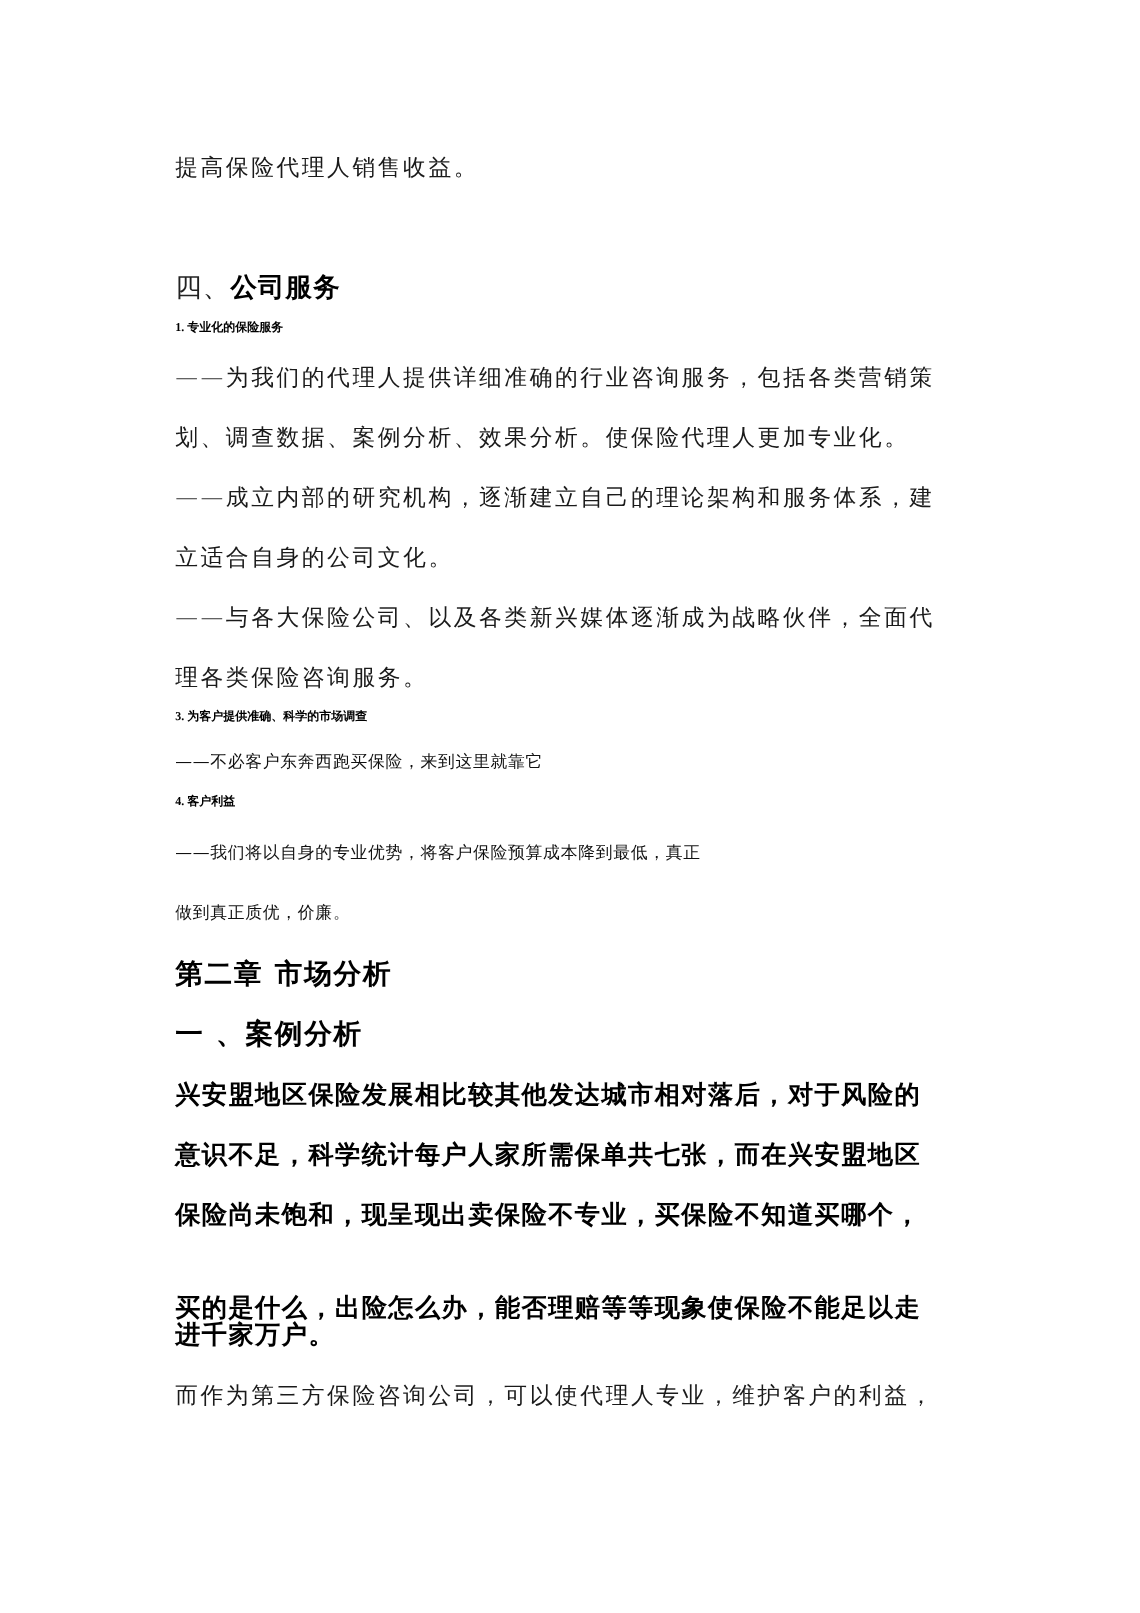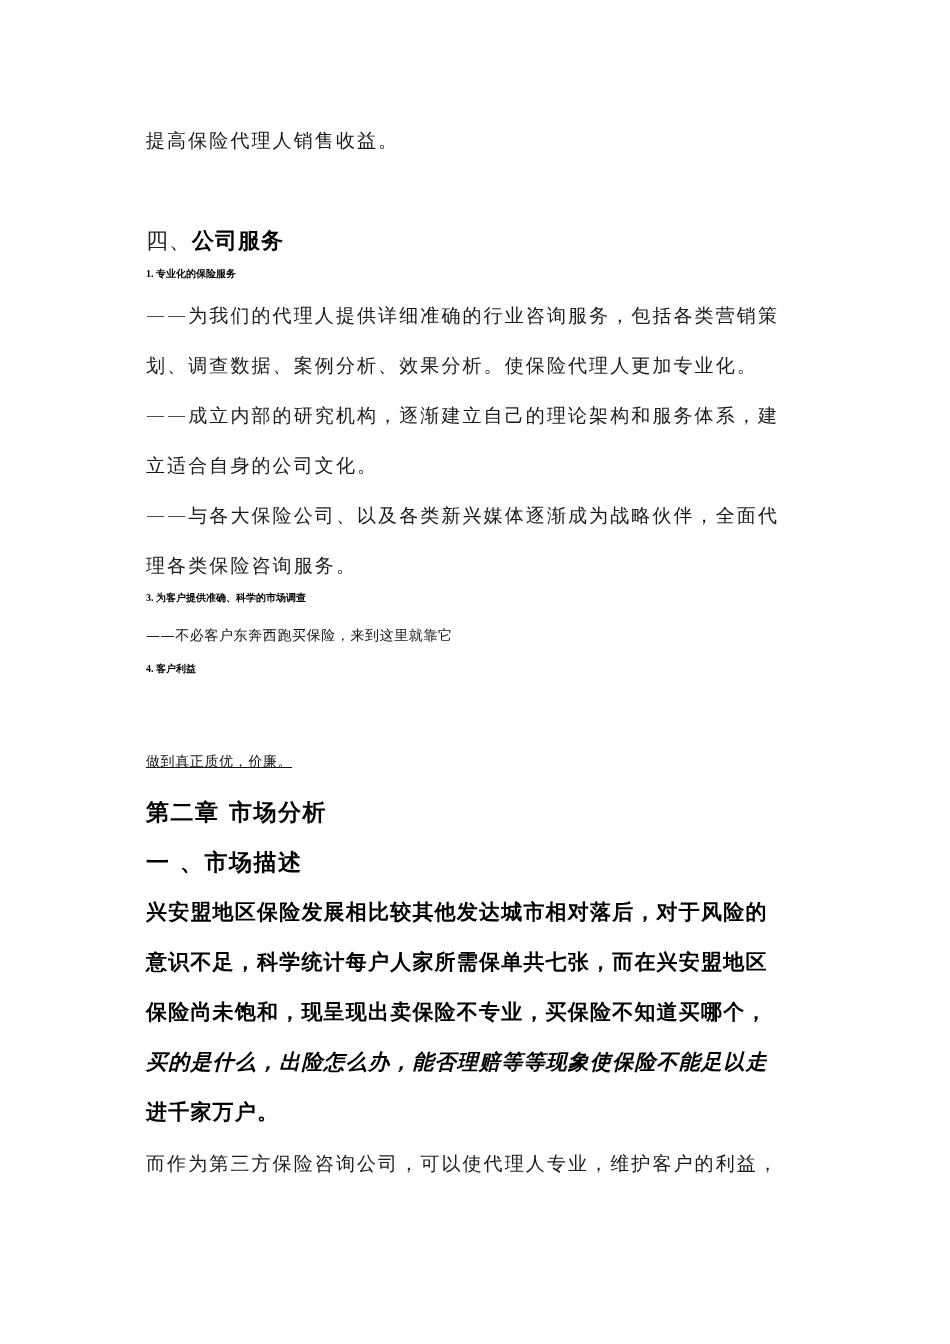--- a/index.html
+++ b/index.html
@@ -90,27 +90,28 @@
   <div class="line body-light" style="top:456px;">立适合自身的公司文化。</div>
   <div class="line body-light" style="top:506px;">——与各大保险公司、以及各类新兴媒体逐渐成为战略伙伴，全面代</div>
   <div class="line body-light" style="top:556px;text-align:right;">理各类保险咨询服务。</div>
 
   <div class="line sub-heading" style="top:593px;">3.  为客户提供准确、科学的市场调查</div>
 
   <div class="line body-serif" style="top:628px;">——不必客户东奔西跑买保险，来到这里就靠它</div>
 
   <div class="line sub-heading" style="top:664px;">4. 客户利益</div>
 
-  <div class="line body-serif" style="top:754px;text-decoration:underline;">做到真正质优，价廉。</div>
+  <div class="line body-serif" style="top:704px;">——我们将以自身的专业优势，将客户保险预算成本降到最低，真正</div>
+  <div class="line body-serif" style="top:754px;">做到真正质优，价廉。</div>
 
   <div class="line chapter" style="top:801px;">第二章  市场分析</div>
 
-  <div class="line chapter" style="top:851px;">一 、市场描述</div>
+  <div class="line chapter" style="top:851px;">一 、案例分析</div>
 
   <div class="line bold-para" style="top:902px;">兴安盟地区保险发展相比较其他发达城市相对落后，对于风险的</div>
   <div class="line bold-para" style="top:952px;">意识不足，科学统计每户人家所需保单共七张，而在兴安盟地区</div>
   <div class="line bold-para" style="top:1002px;">保险尚未饱和，现呈现出卖保险不专业，买保险不知道买哪个，</div>
-  <div class="line bold-para" style="top:1052px;font-style:italic;">买的是什么，出险怎么办，能否理赔等等现象使保险不能足以走</div>
+  <div class="line bold-para" style="top:1080px;">买的是什么，出险怎么办，能否理赔等等现象使保险不能足以走</div>
   <div class="line bold-para" style="top:1102px;">进千家万户。</div>
 
   <div class="line body-light" style="top:1154px;">而作为第三方保险咨询公司，可以使代理人专业，维护客户的利益，</div>
 
 </div>
 
 </body></html>

